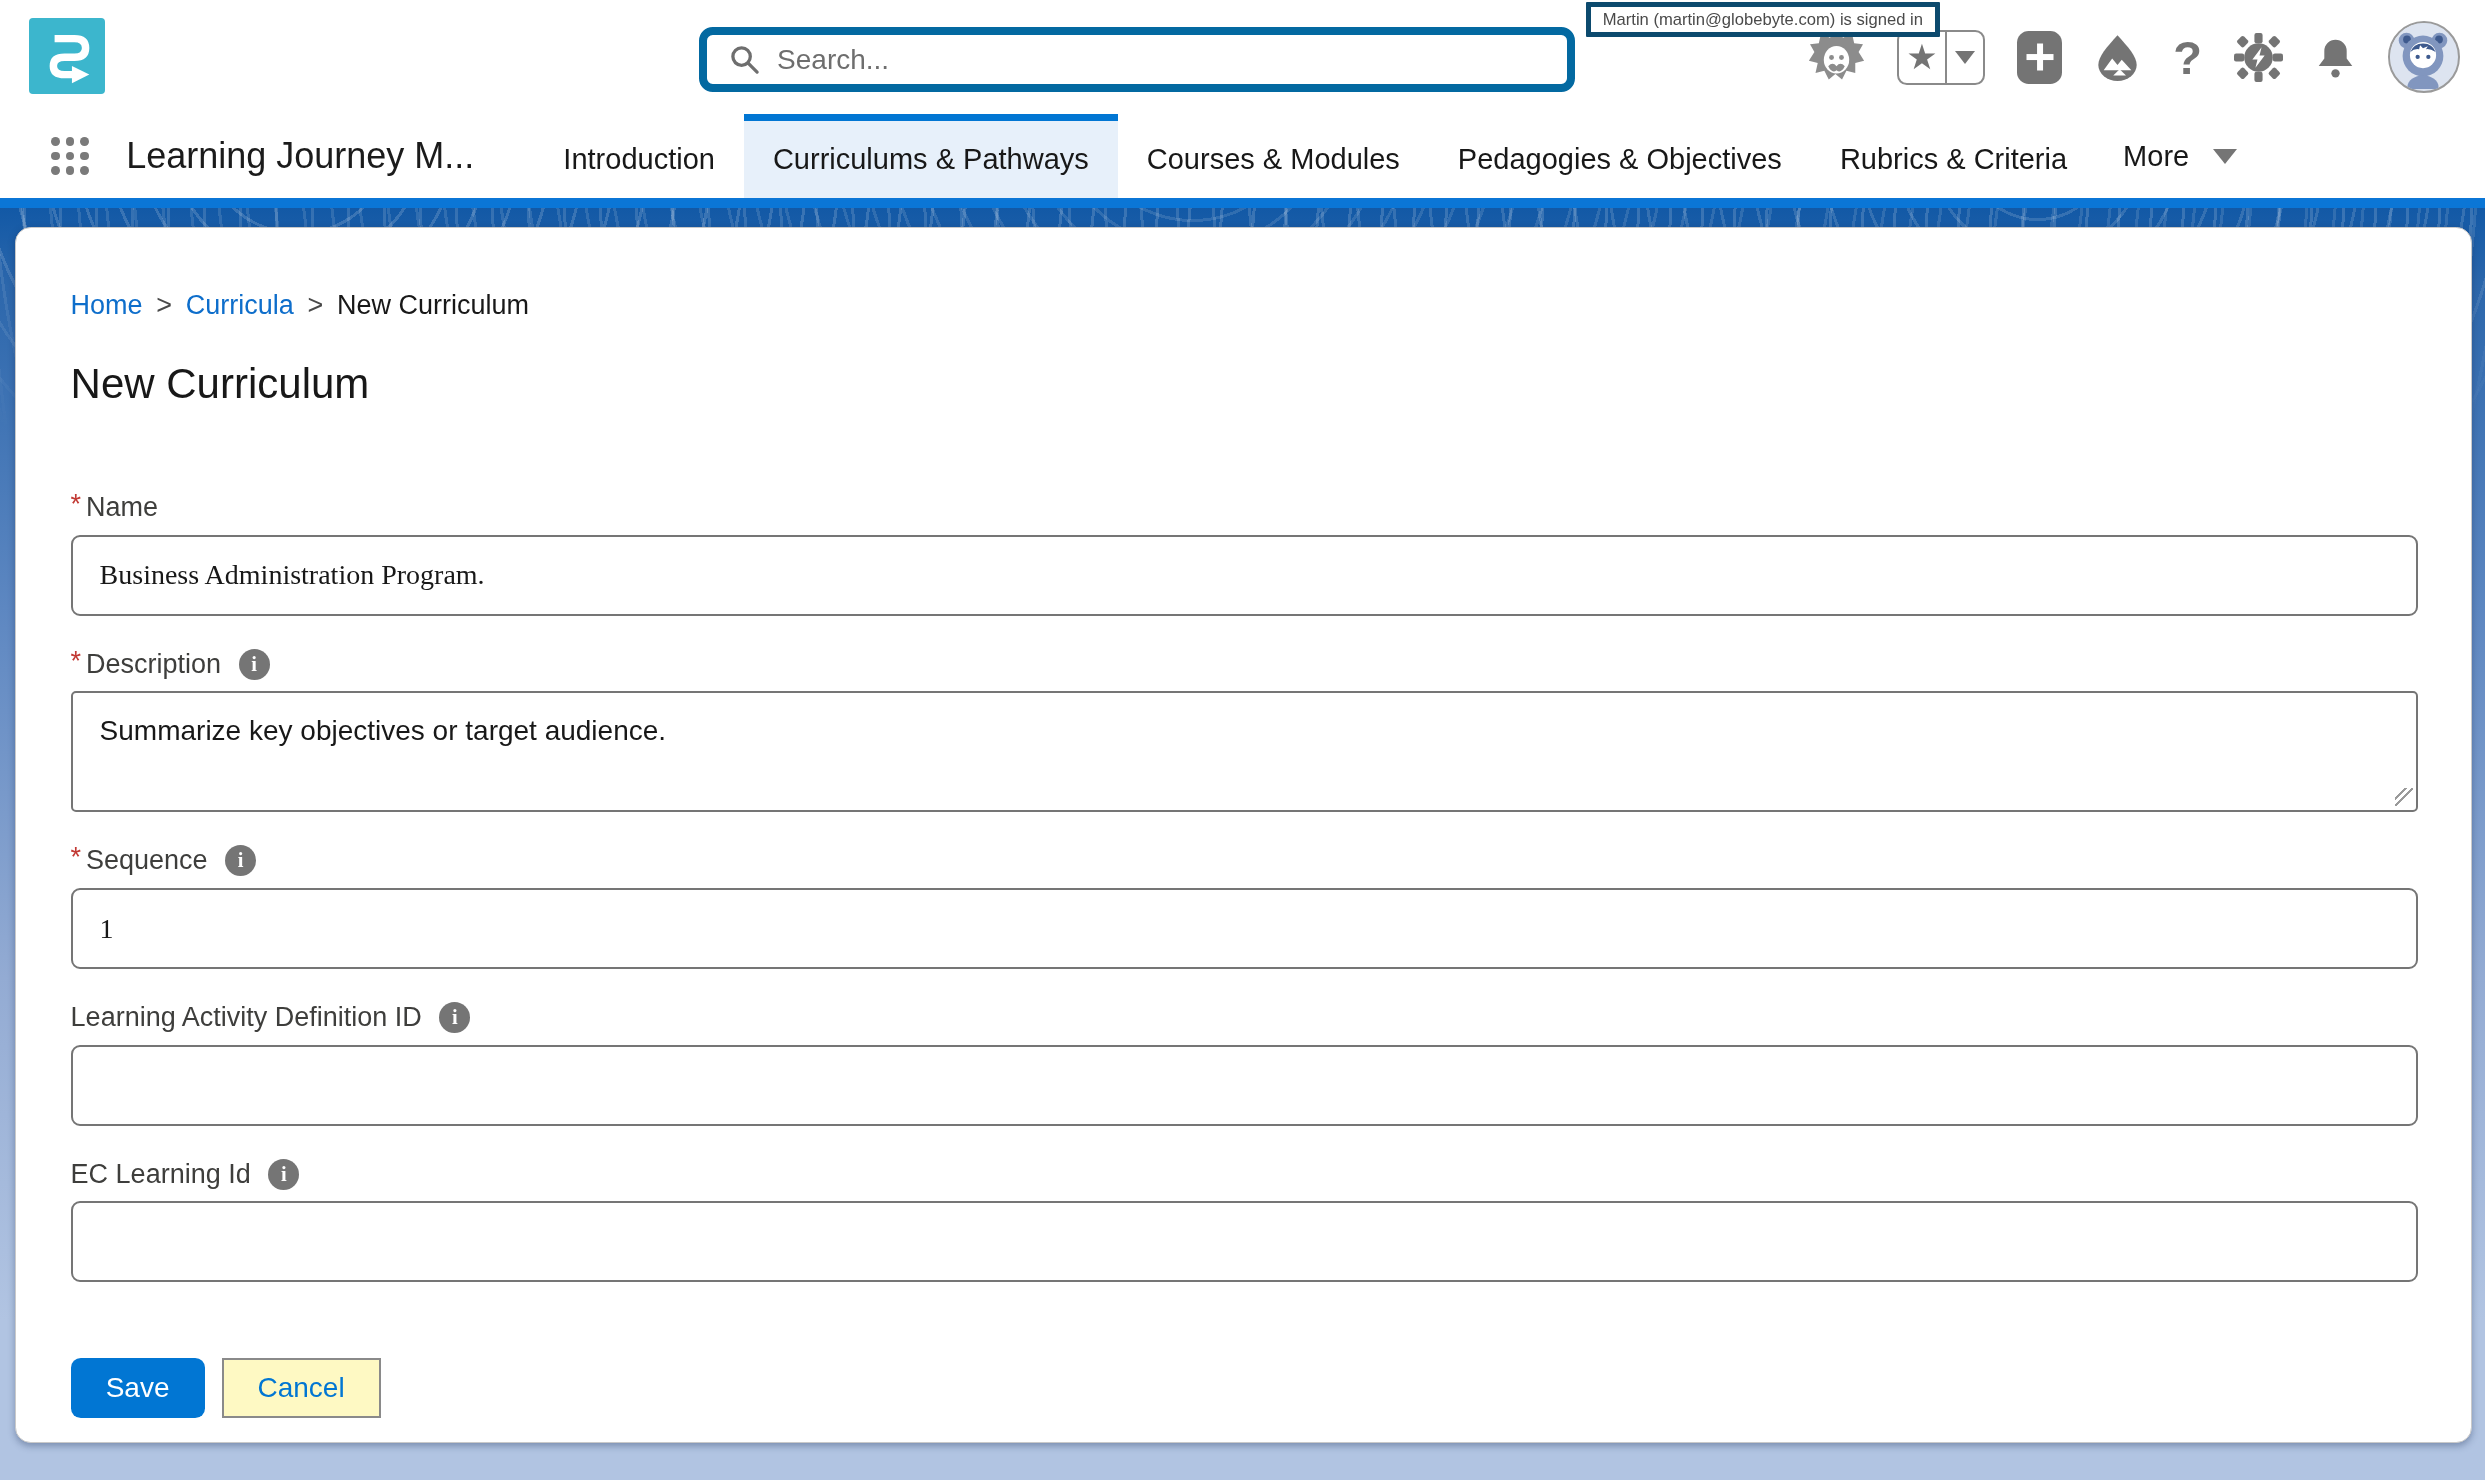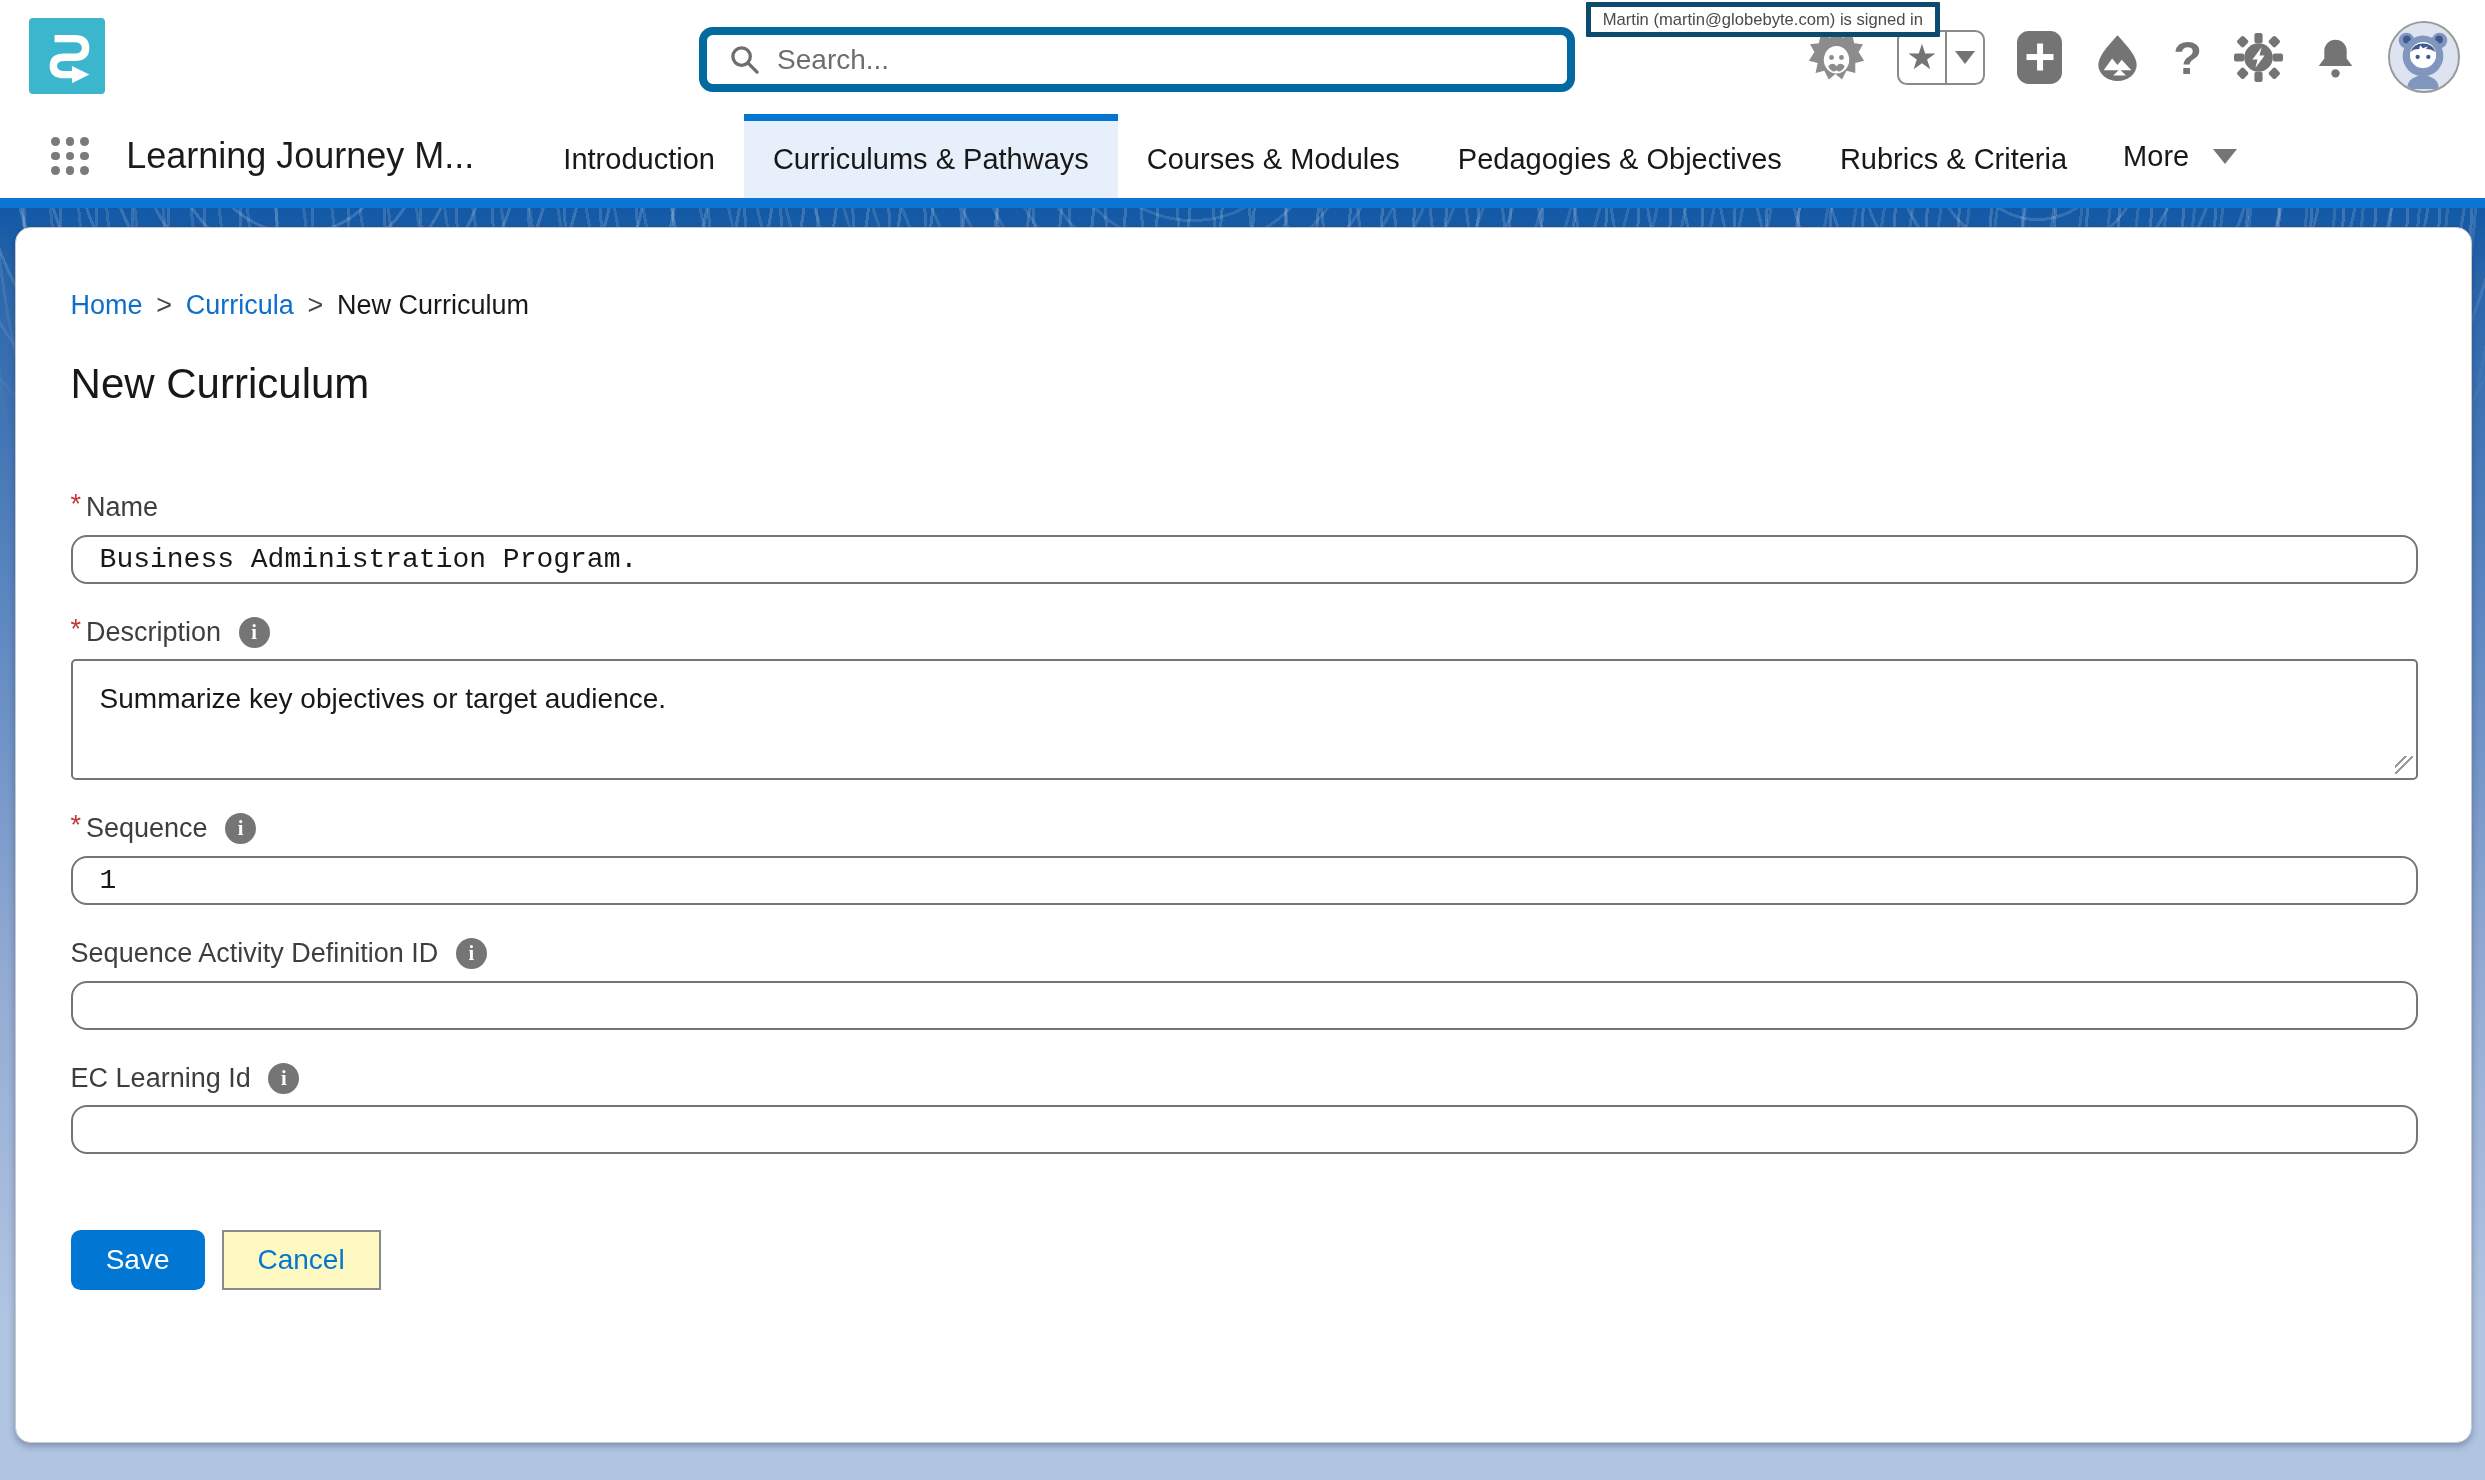--- a/index.html
+++ b/index.html
@@ -66,22 +66,22 @@
   .crumb-current{color:#181818;}
   .page-title{margin:39px 0 0 0;font-size:42px;font-weight:400;color:#181818;}
 
   .label-row{display:flex;align-items:center;margin-top:33px;}
   .label-row.first{margin-top:84px;}
   .req{color:#c23934;font-size:27px;margin-right:4.9px;position:relative;top:-2.9px;}
   .flabel{font-size:27px;color:#3e3e3c;}
   .info-icon{width:31px;height:31px;border-radius:50%;background:#757575;color:#fff;display:inline-flex;
     align-items:center;justify-content:center;font-size:20.5px;font-weight:bold;
     font-family:"Liberation Serif",serif;margin-left:17.6px;cursor:pointer;}
-  .tinput{display:block;width:2347px;height:49px;margin-top:11.7px;border:2px solid #757575;border-radius:16px;
-    font-size:28px;color:#181818;padding:0 27px;font-family:Liberation Mono, monospace;outline:none;background:#fff;}
+  .tinput{display:block;width:2347px;height:81px;margin-top:11.7px;border:2px solid #757575;border-radius:9px;
+    font-size:28px;color:#181818;padding:0 27px;font-family:Liberation Serif, serif;outline:none;background:#fff;}
   .tarea-wrap{position:relative;width:2347px;margin-top:11.7px;}
   .tarea{display:block;width:100%;height:121px;border:2px solid #757575;border-radius:5px;resize:none;
     font-size:28px;color:#181818;padding:21.5px 27px;font-family:"Liberation Sans",sans-serif;outline:none;background:#fff;}
   .grip{position:absolute;right:4.9px;bottom:6.8px;width:17.6px;height:17.6px;pointer-events:none;
     background:linear-gradient(135deg,transparent 0 6.8px,#9a9a9a 6.8px 8.8px,transparent 8.8px 11.7px,#9a9a9a 11.7px 13.7px,transparent 13.7px);}
 
   .btn-row{display:flex;align-items:center;gap:17px;margin-top:76px;}
   .btn-save{width:134px;height:60px;background:#0176d3;color:#fff;font-size:28px;border:none;border-radius:9.8px;
     cursor:pointer;font-family:"Liberation Sans",sans-serif;}
   .btn-cancel{width:159px;height:60px;background:#fef9c3;color:#0176d3;font-size:28px;border:2px solid #8a8a8a;
@@ -240,21 +240,21 @@
     </div>
 
     <div class="label-row">
       <span class="req">*</span>
       <span class="flabel">Sequence</span>
       <span class="info-icon">i</span>
     </div>
     <input class="tinput" type="text" value="1" style="">
 
     <div class="label-row">
-      <span class="flabel">Sequence Activity Definition ID</span>
+      <span class="flabel">Learning Activity Definition ID</span>
       <span class="info-icon">i</span>
     </div>
     <input class="tinput" type="text" value="" style="">
 
     <div class="label-row">
       <span class="flabel">EC Learning Id</span>
       <span class="info-icon">i</span>
     </div>
     <input class="tinput" type="text" value="" style="">
 

